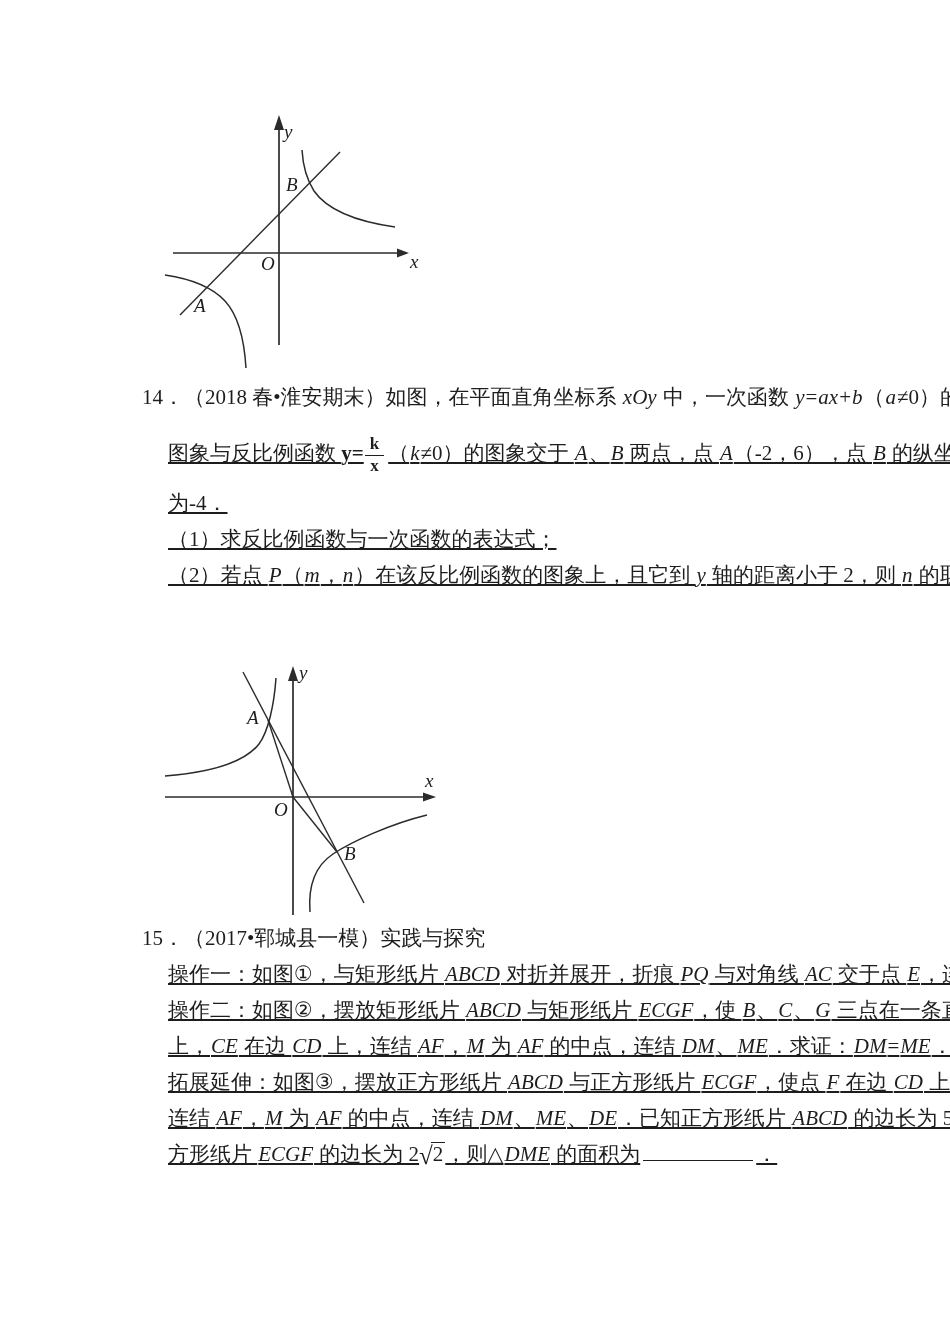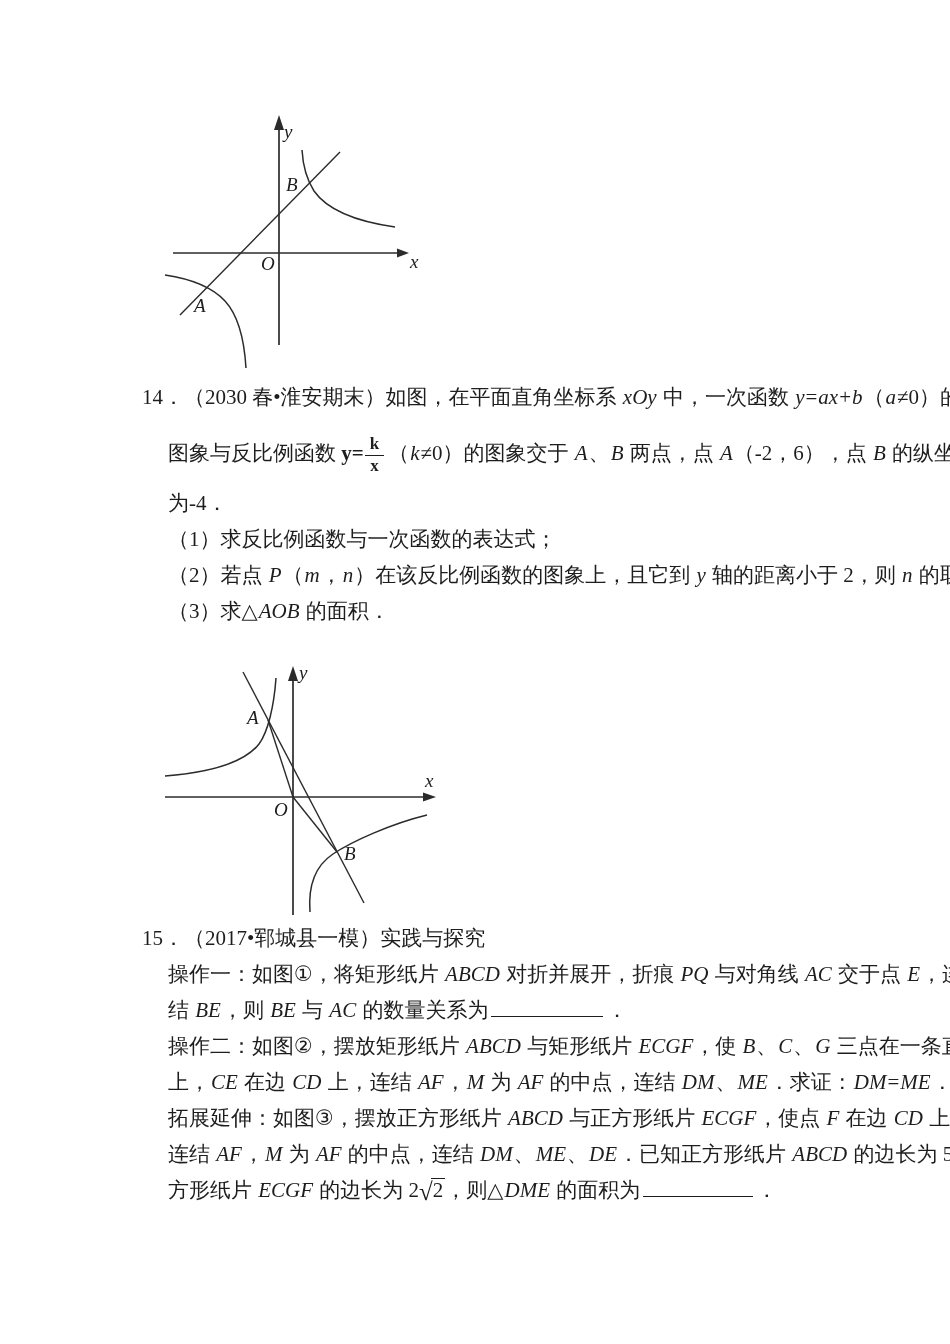--- a/index.html
+++ b/index.html
@@ -8,21 +8,21 @@
     width:950px;height:1344px;
     background:#ffffff;
     overflow:hidden;
     font-family:"Liberation Serif","DejaVu Sans",serif;
     color:#1d1d1d;
   }
   .textblock{position:absolute;left:142px;width:700px;font-size:21px;}
   #p14-block{top:379px;}
   #p15-block{top:920px;}
   .line{white-space:nowrap;height:36px;line-height:36px;}
-  .line.cont{padding-left:26px;}
+  .line.cont{padding-left:26px;text-decoration:underline;}
   .line.tall{height:52px;line-height:52px;margin-top:12px;margin-bottom:6px;}
   .v{font-style:italic;font-family:"Liberation Serif",serif;padding:0 1px;margin-top:23px;}
   .b{font-weight:bold;}
   .frac{
     display:inline-block;vertical-align:middle;text-align:center;
     font-weight:bold;font-size:17px;line-height:1.1;margin:0 4px 0 1px;
   }
   .frac .num{display:block;padding:0 5px 1px;border-bottom:1.7px solid #1d1d1d;}
   .frac .den{display:block;padding-top:1px;}
   .blank{
@@ -57,26 +57,25 @@
     <path class="curve" d="M 142,45 C 143,62 147,75 154,86 C 168,106 200,117 235,122"></path>
     <path class="curve" d="M 5,170 C 32,174 52,182 65,196 C 77,209 84,230 86,263"></path>
     <text x="124" y="33">y</text>
     <text x="250" y="163">x</text>
     <text x="101" y="165">O</text>
     <text x="126" y="86">B</text>
     <text x="34" y="207">A</text>
   </svg>
 
   <div class="textblock" id="p14-block">
-      <div class="line num"><span>14．</span><span>（2030 春•淮安期末）如图，在平面直角坐标系 </span><span class="v">xOy</span><span> 中，一次函数 </span><span class="v">y</span><span>=</span><span class="v">ax</span><span>+</span><span class="v">b</span><span>（</span><span class="v">a</span><span>≠0）的</span></div>
+      <div class="line num"><span>14．</span><span>（2018 春•淮安期末）如图，在平面直角坐标系 </span><span class="v">xOy</span><span> 中，一次函数 </span><span class="v">y</span><span>=</span><span class="v">ax</span><span>+</span><span class="v">b</span><span>（</span><span class="v">a</span><span>≠0）的</span></div>
       <div class="line cont tall"><span>图象与反比例函数 </span><span class="b">y=</span><span class="frac"><span class="num">k</span><span class="den">x</span></span><span>（</span><span class="v">k</span><span>≠0）的图象交于 </span><span class="v">A</span><span>、</span><span class="v">B</span><span> 两点，点 </span><span class="v">A</span><span>（-2，6），点 </span><span class="v">B</span><span> 的纵坐标</span></div>
       <div class="line cont"><span>为-4．</span></div>
       <div class="line cont"><span>（1）求反比例函数与一次函数的表达式；</span></div>
       <div class="line cont"><span>（2）若点 </span><span class="v">P</span><span>（</span><span class="v">m</span><span>，</span><span class="v">n</span><span>）在该反比例函数的图象上，且它到 </span><span class="v">y</span><span> 轴的距离小于 2，则 </span><span class="v">n</span><span> 的取值</span></div>
-      <div class="line cont"><span>（3）求△</span><span class="v">AOB</span><span> 的面积．</span></div>
     </div>
 
   <svg class="fig" style="left:155px;top:658px;" width="295" height="262" viewBox="0 0 295 262">
     <line class="axis" x1="138" y1="12" x2="138" y2="257"></line>
     <polygon points="138,8 133,23 143,23"></polygon>
     <line class="axis" x1="10" y1="139" x2="272" y2="139"></line>
     <polygon points="281,139 268,134.5 268,143.5"></polygon>
     <line class="seg" x1="88" y1="14" x2="209" y2="245"></line>
     <line class="seg" x1="138" y1="139" x2="113" y2="62"></line>
     <line class="seg" x1="138" y1="139" x2="182" y2="194"></line>
@@ -84,22 +83,21 @@
     <path class="curve" d="M 155,254 C 153,228 160,208 178,196 C 196,184 235,166 272,157"></path>
     <text x="144" y="21">y</text>
     <text x="270" y="129">x</text>
     <text x="119" y="158">O</text>
     <text x="92" y="66">A</text>
     <text x="189" y="202">B</text>
   </svg>
 
   <div class="textblock" id="p15-block">
       <div class="line num"><span>15．（2017•郓城县一模）实践与探究</span></div>
-      <div class="line cont"><span>操作一：如图①，将矩形纸片 </span><span class="v">ABCD</span><span> 对折并展开，折痕 </span><span class="v">PQ</span><span> 与对角线 </span><span class="v">AC</span><span> 交于点 </span><span class="v">E</span><span>，连</span></div>
-      <div class="line cont"><span>结 </span><span class="v">BE</span><span>，则 </span><span class="v">BE</span><span> 与 </span><span class="v">AC</span><span> 的数量关系为</span><span class="blank" style="width: 112px;"></span><span>．</span></div>
+      <div class="line cont"><span>操作一：如图①，与矩形纸片 </span><span class="v">ABCD</span><span> 对折并展开，折痕 </span><span class="v">PQ</span><span> 与对角线 </span><span class="v">AC</span><span> 交于点 </span><span class="v">E</span><span>，连</span></div>
       <div class="line cont"><span>操作二：如图②，摆放矩形纸片 </span><span class="v">ABCD</span><span> 与矩形纸片 </span><span class="v">ECGF</span><span>，使 </span><span class="v">B</span><span>、</span><span class="v">C</span><span>、</span><span class="v">G</span><span> 三点在一条直线</span></div>
       <div class="line cont"><span>上，</span><span class="v">CE</span><span> 在边 </span><span class="v">CD</span><span> 上，连结 </span><span class="v">AF</span><span>，</span><span class="v">M</span><span> 为 </span><span class="v">AF</span><span> 的中点，连结 </span><span class="v">DM</span><span>、</span><span class="v">ME</span><span>．求证：</span><span class="v">DM</span><span>=</span><span class="v">ME</span><span>．</span></div>
       <div class="line cont"><span>拓展延伸：如图③，摆放正方形纸片 </span><span class="v">ABCD</span><span> 与正方形纸片 </span><span class="v">ECGF</span><span>，使点 </span><span class="v">F</span><span> 在边 </span><span class="v">CD</span><span> 上，</span></div>
       <div class="line cont"><span>连结 </span><span class="v">AF</span><span>，</span><span class="v">M</span><span> 为 </span><span class="v">AF</span><span> 的中点，连结 </span><span class="v">DM</span><span>、</span><span class="v">ME</span><span>、</span><span class="v">DE</span><span>．已知正方形纸片 </span><span class="v">ABCD</span><span> 的边长为 5，正</span></div>
       <div class="line cont"><span>方形纸片 </span><span class="v">ECGF</span><span> 的边长为 2</span><span class="sqrt"><span class="sqrt-sign">√</span><span class="sqrt-rad">2</span></span><span>，则△</span><span class="v">DME</span><span> 的面积为</span><span class="blank" style="width: 110px;"></span><span>．</span></div>
     </div>
 
 </div>
 
 </body></html>

